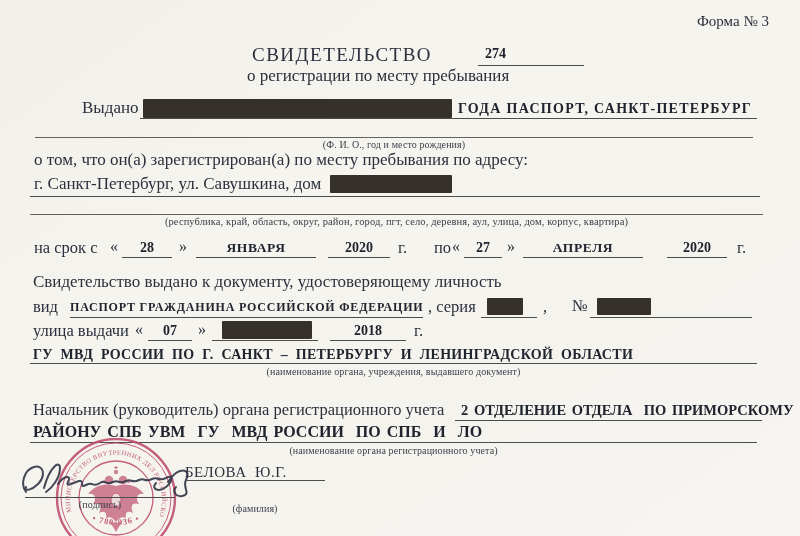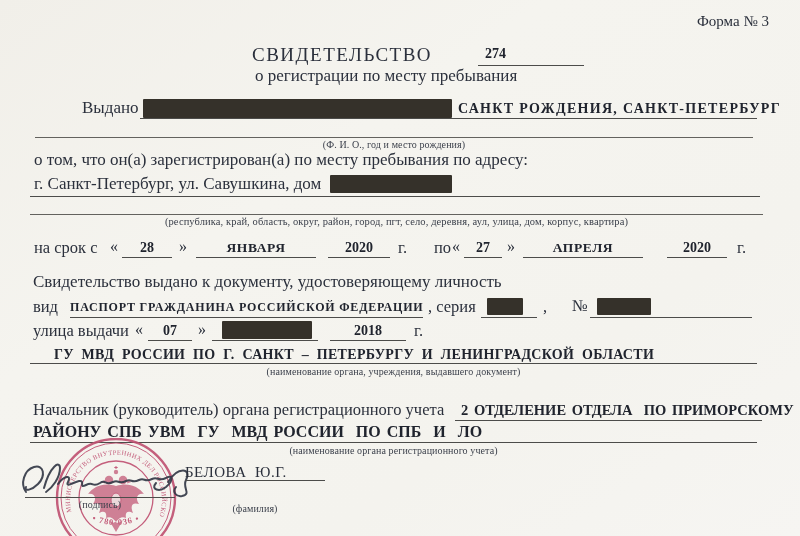--- a/index.html
+++ b/index.html
@@ -27,26 +27,26 @@
 </style>
 </head>
 <body>
 
 <div id="page">
 
   <div class="abs" style="top:13px;left:697px;font-size:15px;">Форма № 3</div>
 
   <div class="abs" style="top:44px;left:252px;font-size:19px;letter-spacing:1.5px;">СВИДЕТЕЛЬСТВО</div>
   <div class="abs line2" style="top:44px;left:478px;width:99px;height:21px;padding-left:7px;"><span class="num">274</span></div>
-  <div class="abs t17" style="top:66px;left:247px;margin-left:8px;">о регистрации по месту пребывания</div>
+  <div class="abs t17" style="top:66px;left:247px;">о регистрации по месту пребывания</div>
 
   <div class="abs t17" style="top:98px;left:82px;">Выдано</div>
   <div class="abs line2" style="top:98px;left:140px;width:617px;height:20px;"></div>
   <div class="redact" style="top:99px;left:143px;width:309px;height:19px;"></div>
-  <div class="abs val" style="top:101px;left:458px;font-size:14px;letter-spacing:1.3px;">САНКТ РОЖДЕНИЯ, САНКТ-ПЕТЕРБУРГ</div>
+  <div class="abs val" style="top:101px;left:458px;font-size:14px;letter-spacing:1.3px;">ГОДА ПАСПОРТ, САНКТ-ПЕТЕРБУРГ</div>
 
   <div class="abs line" style="top:120px;left:35px;width:718px;height:17px;"></div>
   <div class="abs cap" style="top:139px;left:35px;width:718px;">(Ф. И. О., год и место рождения)</div>
 
   <div class="abs t17" style="top:150px;left:34px;">о том, что он(а) зарегистрирован(а) по месту пребывания по адресу:</div>
 
   <div class="abs line2" style="top:177px;left:30px;width:730px;height:19px;"></div>
   <div class="abs t17" style="top:174px;left:34px;">г. Санкт-Петербург, ул. Савушкина, дом</div>
   <div class="redact" style="top:175px;left:330px;width:122px;height:18px;"></div>
   <div class="abs line" style="top:197px;left:30px;width:733px;height:17px;"></div>
@@ -82,21 +82,21 @@
   <div class="abs t16" style="top:321px;left:33px;">улица выдачи</div>
   <span class="abs qt" style="top:321px;left:135px;">«</span>
   <div class="slot" style="top:321px;left:148px;width:44px;"><span class="num">07</span></div>
   <span class="abs qt" style="top:321px;left:198px;">»</span>
   <div class="slot" style="top:321px;left:212px;width:106px;"></div>
   <div class="redact" style="top:321px;left:222px;width:90px;height:18px;"></div>
   <div class="slot" style="top:321px;left:330px;width:76px;"><span class="num">2018</span></div>
   <span class="abs t16" style="top:321px;left:414px;">г.</span>
 
   <div class="abs line2" style="top:345px;left:30px;width:727px;height:18px;"></div>
-  <div class="abs val" style="top:347px;left:33px;font-size:14px;word-spacing:4px;letter-spacing:0.3px;margin-left:21px;">ГУ МВД РОССИИ ПО Г. САНКТ – ПЕТЕРБУРГУ И ЛЕНИНГРАДСКОЙ ОБЛАСТИ</div>
+  <div class="abs val" style="top:347px;left:33px;font-size:14px;word-spacing:4px;letter-spacing:0.3px;">ГУ МВД РОССИИ ПО Г. САНКТ – ПЕТЕРБУРГУ И ЛЕНИНГРАДСКОЙ ОБЛАСТИ</div>
   <div class="abs cap" style="top:366px;left:30px;width:727px;">(наименование органа, учреждения, выдавшего документ)</div>
 
   <div class="abs t16" style="top:400px;left:33px;">Начальник (руководитель) органа регистрационного учета</div>
   <div class="abs line2" style="top:399px;left:455px;width:307px;height:21px;">
       <span class="val" style="display:block;padding:3px 0 0 6px;font-size:14.5px;word-spacing:2px;">2 ОТДЕЛЕНИЕ ОТДЕЛА  ПО ПРИМОРСКОМУ</span>
     </div>
   <div class="abs line2" style="top:423px;left:30px;width:727px;height:19px;">
       <span class="val" style="display:block;padding-left:3px;font-size:16px;word-spacing:2px;">РАЙОНУ СПБ УВМ  ГУ  МВД РОССИИ  ПО СПБ  И  ЛО</span>
     </div>
   <div class="abs cap" style="top:445px;left:30px;width:727px;">(наименование органа регистрационного учета)</div>

